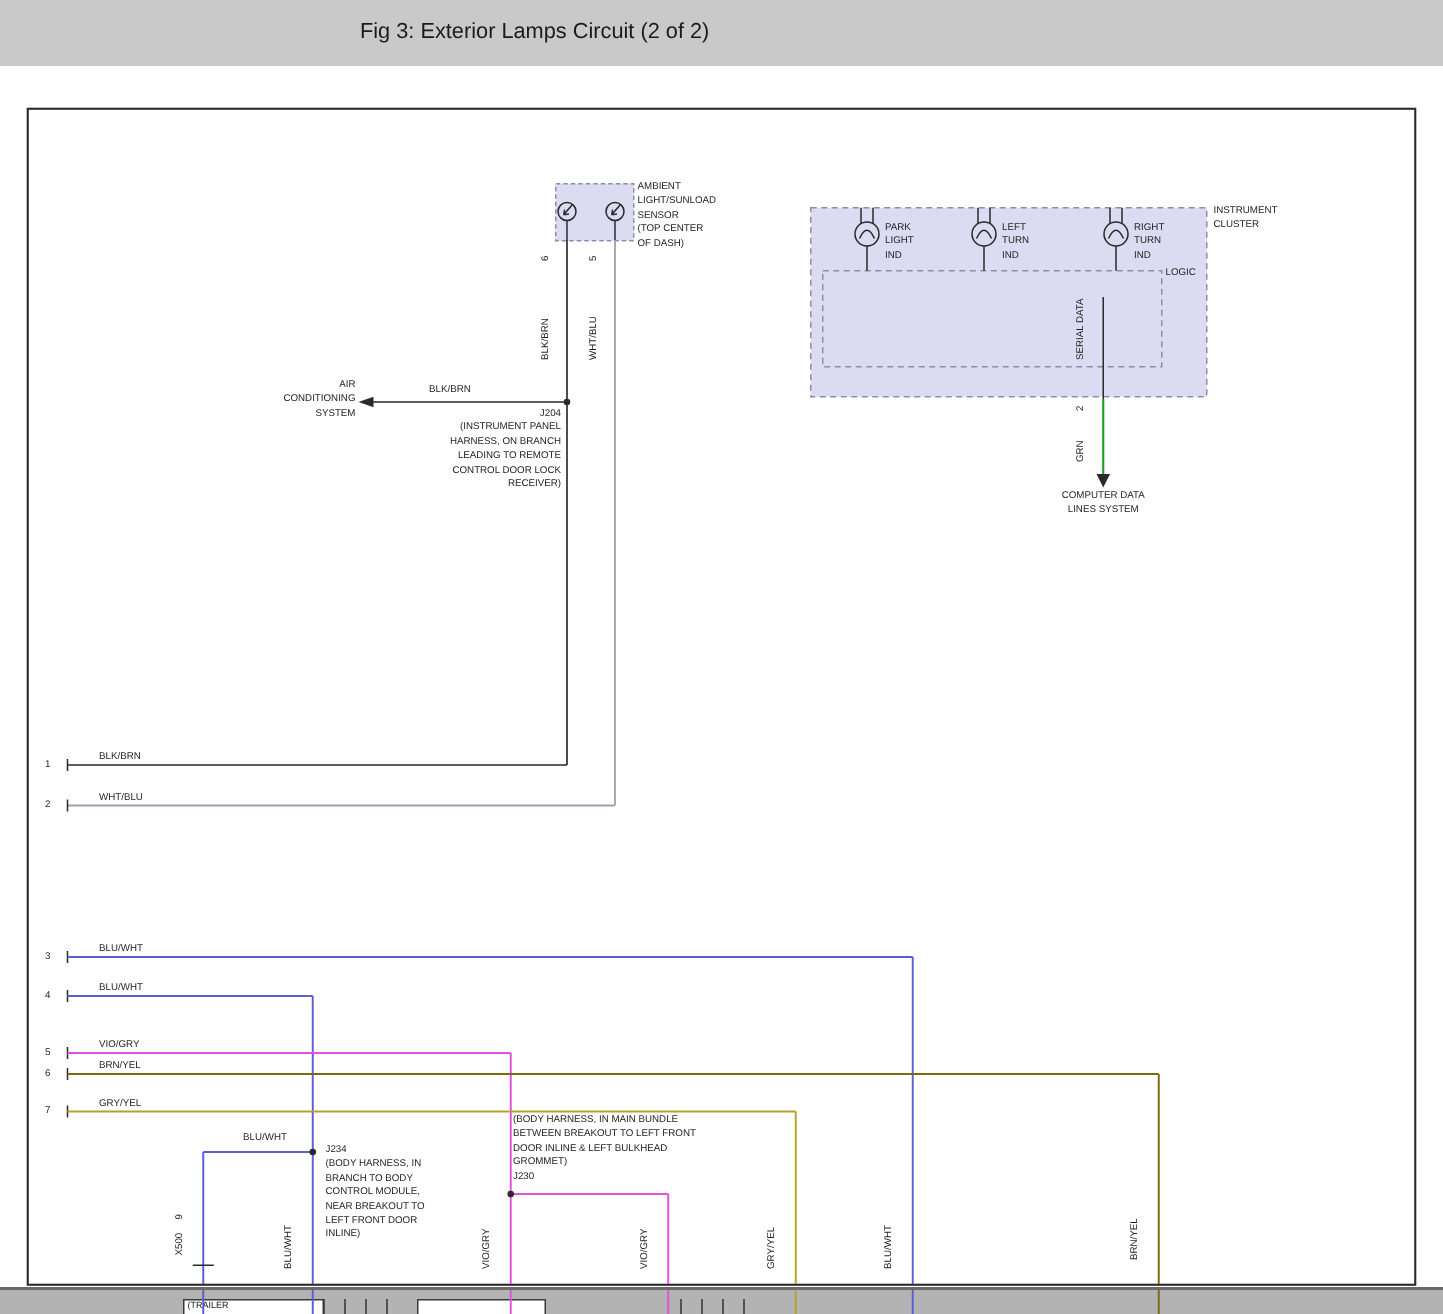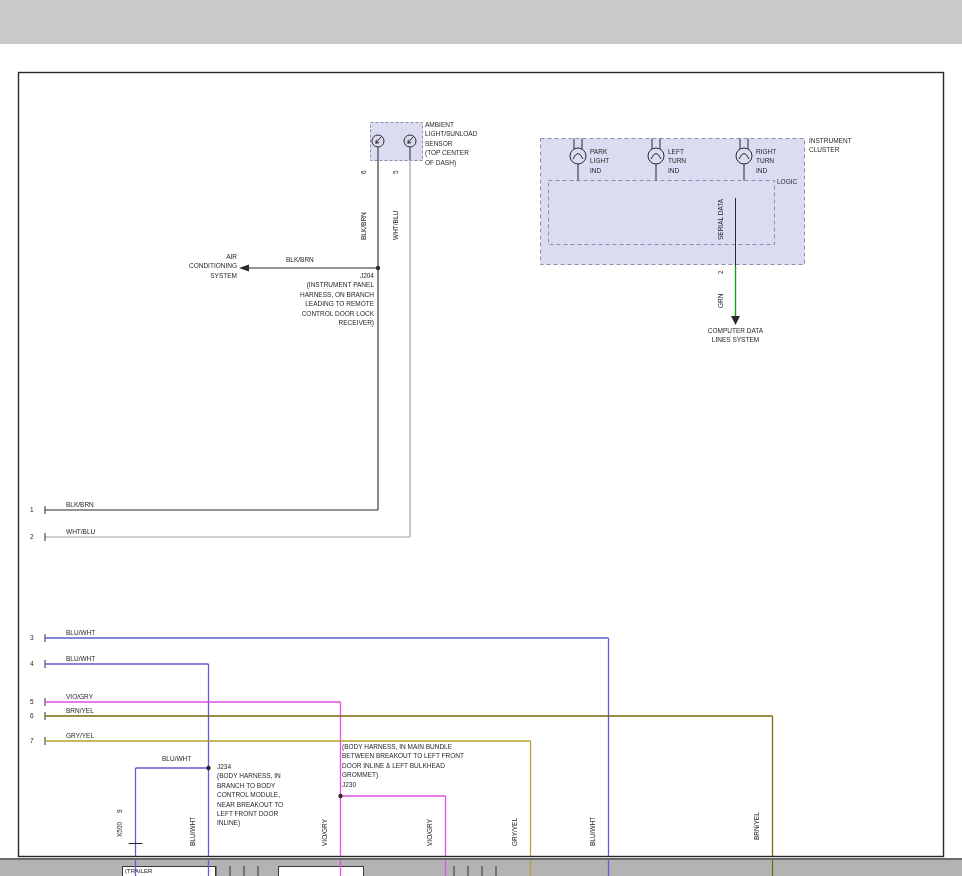--- a/index.html
+++ b/index.html
@@ -12,20 +12,21 @@
   .c{text-align:center;}
   svg.wires{position:absolute;left:0;top:0;z-index:2;}
   .band{position:absolute;left:0;top:858px;width:962px;height:18px;background:#b3b3b3;border-top:2px solid #6a6a6a;box-sizing:border-box;z-index:1;}
   .bandbox{position:absolute;top:6px;height:11px;background:#ffffff;border:1px solid #3a3a3a;font-size:6px;line-height:9px;padding:0 2px;overflow:hidden;color:#222;box-sizing:border-box;}
 </style>
 </head>
 <body>
 
 <div class="header">
   <div style="position: absolute; inset: 0px; background: rgb(201, 201, 201);" id="hdrbg"></div>
+  <div class="title">Fig 3: Exterior Lamps Circuit (2 of 2)</div>
 </div>
 
 <div class="band">
   <div class="bandbox" style="left:122px;width:94px;">(TRAILER</div>
   <div class="bandbox" style="left:278px;width:86px;"></div>
 </div>
 
 <svg class="wires" width="962" height="876" viewBox="0 0 962 876">
   <rect x="18.5" y="72.5" width="925" height="784" fill="none" stroke="#2a2a2a" stroke-width="1.4"></rect>
 

